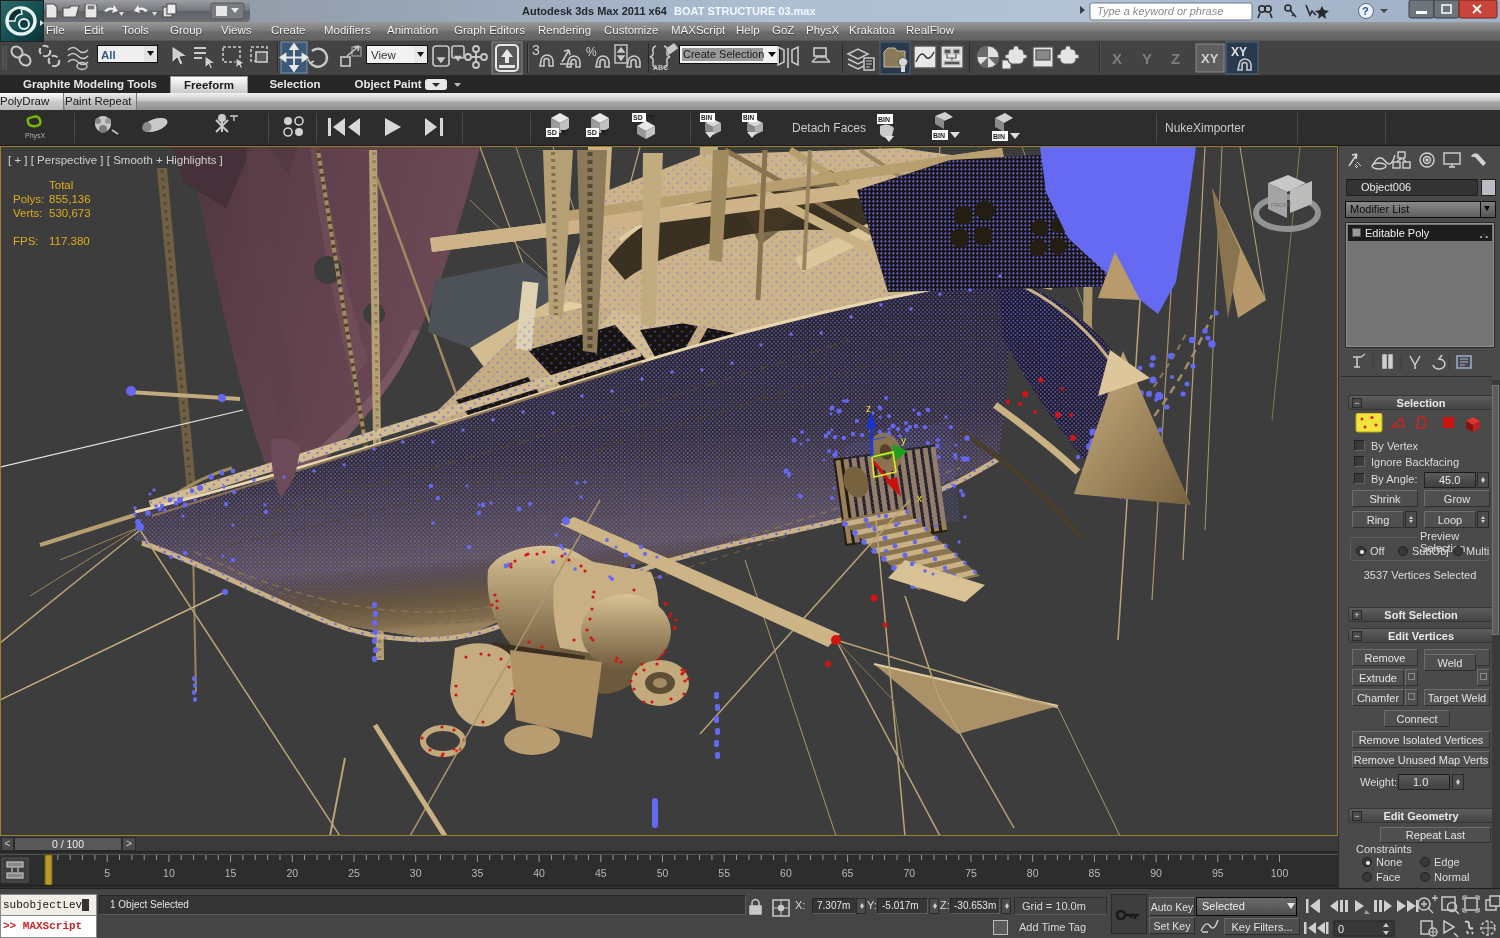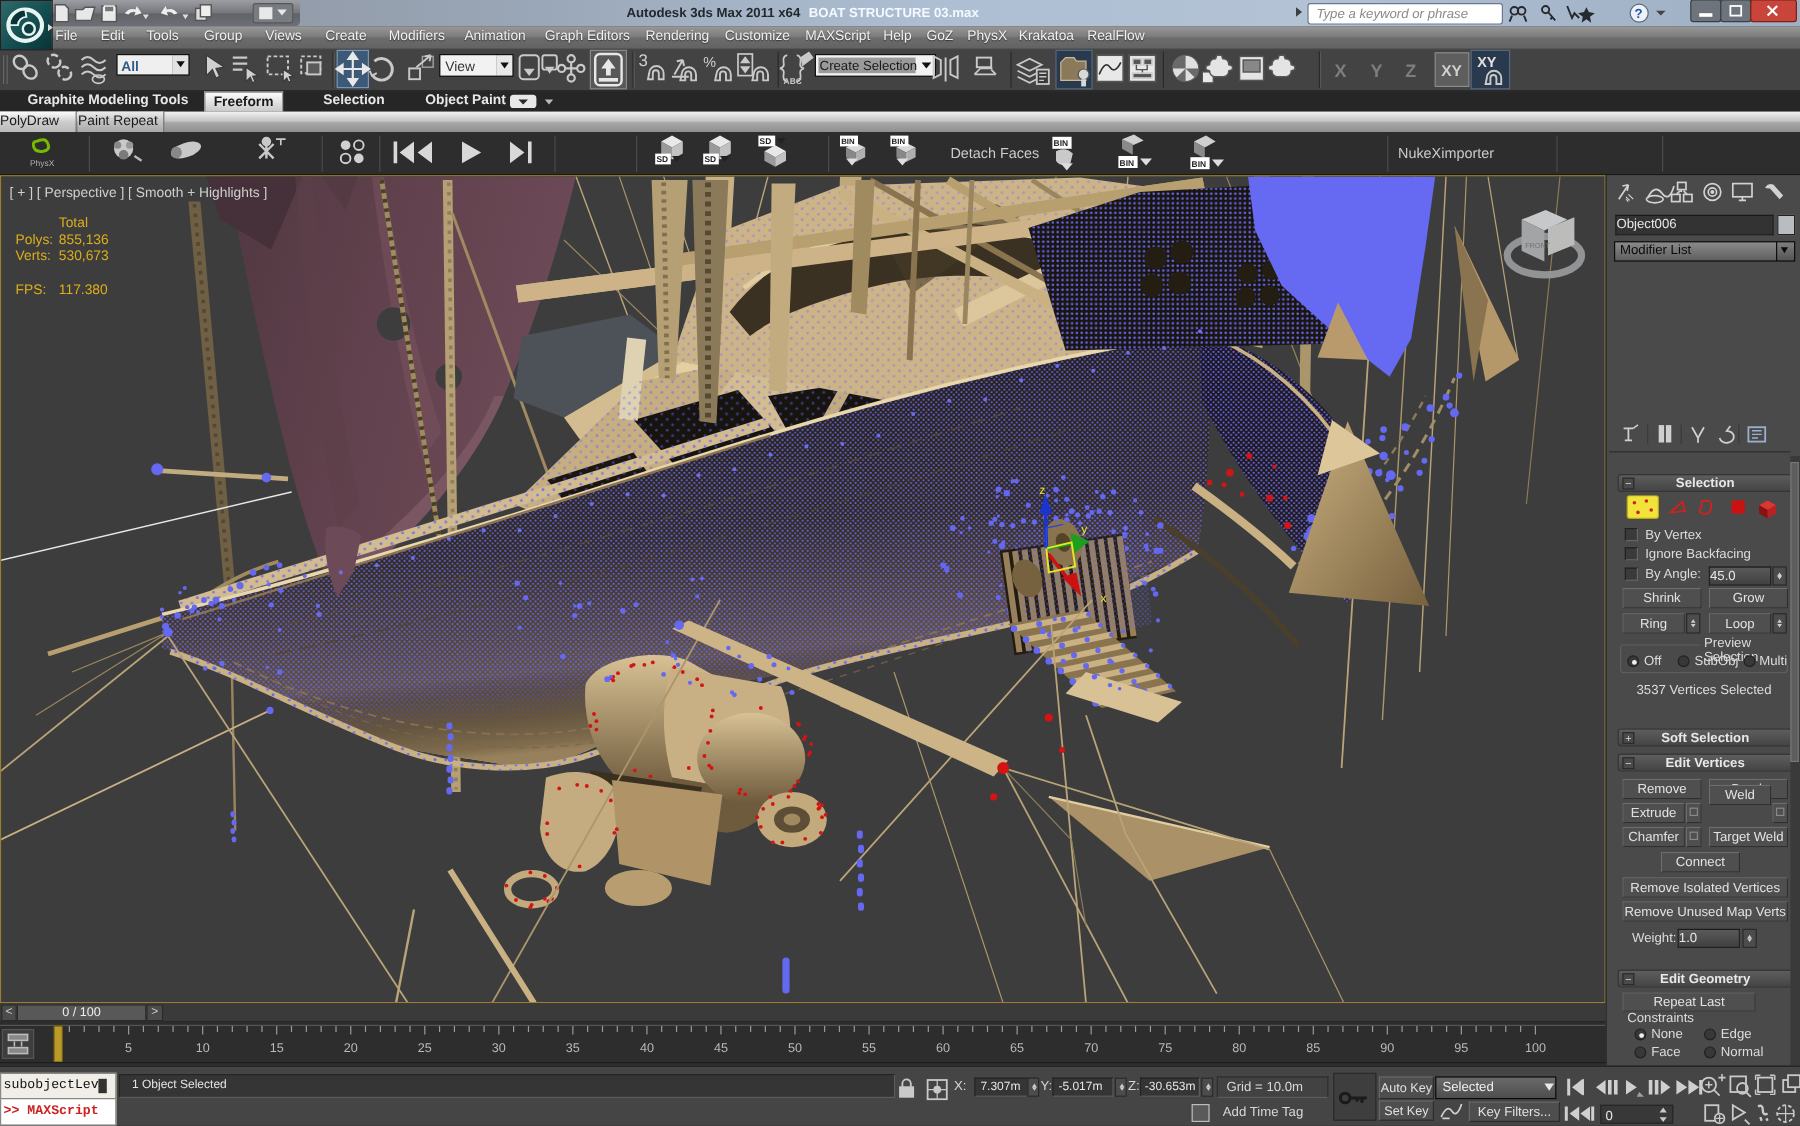--- a/index.html
+++ b/index.html
@@ -15,21 +15,21 @@
 
 #ribtabs{left:0;top:76px;width:1500px;height:17px;background:#262626}
 .rtab{position:absolute;top:76px;height:17px;color:#e8e8e8;font-size:11.5px;font-weight:bold;line-height:17px;text-align:center}
 #ribsub{left:0;top:93px;width:1500px;height:17px;background:linear-gradient(#f2f2f2,#c6c6c6 45%,#a7a7a7 55%,#8f8f8f)}
 .stab{position:absolute;top:0;height:17px;font-size:11.5px;color:#1a1a1a;line-height:17px;text-align:left;border-right:1px solid #777}
 #lowtb{left:0;top:110px;width:1500px;height:36px;background:#2d2d2d;border-bottom:1px solid #1a1a1a}
 
 #vp{left:0;top:146px;width:1338px;height:690px;background:#3d3d3d;border:1px solid #9a7f2e}
 
 #panel{left:1338px;top:146px;width:162px;height:742px;background:#4a4a4a;border-left:1px solid #2a2a2a}
-.pfield{position:absolute;background:#333;border:1px solid #222;border-top-color:#1a1a1a;color:#e8e8e8;font-size:11px;line-height:15px;padding-left:0}
+.pfield{position:absolute;background:#333;border:1px solid #222;border-top-color:#1a1a1a;color:#e8e8e8;font-size:11px;line-height:15px;padding-left:14px}
 .btn{position:absolute;background:#4f4f4f;border:1px solid #303030;border-top-color:#6e6e6e;border-left-color:#6e6e6e;color:#e2e2e2;font-size:11px;text-align:center;border-radius:1px}
 .roll{position:absolute;left:8px;width:146px;height:15px;background:linear-gradient(#5d5d5d,#454545);border:1px solid #353535;border-radius:3px;color:#e8e8e8;font-size:11px;font-weight:bold;text-align:center;line-height:14px}
 .rbox{position:absolute;left:3px;top:2px;width:10px;height:10px;background:#4a4a4a;border:1px solid #2a2a2a;color:#ddd;font-size:9px;line-height:9px;text-align:center;font-weight:normal}
 .cb{position:absolute;width:11px;height:11px;background:#3a3a3a;border:1px solid #222;border-bottom-color:#666;border-right-color:#666}
 .clabel{position:absolute;color:#dcdcdc;font-size:11px}
 .radio{position:absolute;width:10px;height:10px;border-radius:50%;background:#383838;border:1px solid #222}
 .radio.on:after{content:"";position:absolute;left:2.5px;top:2.5px;width:4px;height:4px;border-radius:50%;background:#efefef}
 .spin{position:absolute;width:12px;background:#4c4c4c;border:1px solid #2a2a2a}
 .spin:before{content:"";position:absolute;left:2.5px;top:2px;border:2.8px solid transparent;border-bottom:3.5px solid #ccc}
 .spin:after{content:"";position:absolute;left:2.5px;bottom:2px;border:2.8px solid transparent;border-top:3.5px solid #ccc}
@@ -258,21 +258,21 @@
  <text x="1142" y="24" font-size="15" font-weight="bold" fill="#7e7e7e" font-family="Liberation Sans">Y</text>
  <text x="1171" y="24" font-size="15" font-weight="bold" fill="#7e7e7e" font-family="Liberation Sans">Z</text>
  <rect x="1196" y="4" width="28" height="28" fill="#5e5e5e" stroke="#8a8a8a"></rect>
  <text x="1201" y="23" font-size="13" font-weight="bold" fill="#cfcfcf" font-family="Liberation Sans">XY</text>
  <rect x="1226" y="2" width="32" height="32" fill="#2a3a4e" stroke="#55677e"></rect>
  <text x="1231" y="16" font-size="12" font-weight="bold" fill="#e0e0e0" font-family="Liberation Sans">XY</text>
  <use href="#maglet" x="1239" y="17"></use>
 </svg>
 <div class="abs" id="ribtabs"></div>
 <div class="abs rtab" style="left:10px;width:160px">Graphite Modeling Tools</div>
-<div class="abs rtab" style="left:170px;width:66px;background:linear-gradient(#fdfdfd,#c9c9c9);color:#1a1a1a;border:1px solid #999;border-bottom:none">Freeform</div>
+<div class="abs rtab" style="left:170px;width:78px;background:linear-gradient(#fdfdfd,#c9c9c9);color:#1a1a1a;border:1px solid #999;border-bottom:none">Freeform</div>
 <div class="abs rtab" style="left:260px;width:70px">Selection</div>
 <div class="abs rtab" style="left:353px;width:70px">Object Paint</div>
 <svg class="abs" style="left:425px;top:78px" width="40" height="14" viewBox="0 0 40 14">
  <rect x="0" y="1" width="22" height="11" rx="3" fill="#e8e8e8"></rect>
       <path d="M7 5 l4 4 l4 -4 z" fill="#2a2a2a"></path>
  <path d="M29 5 l3.5 4 l3.5 -4 z" fill="#bbb"></path>
 </svg>
 <div class="abs" id="ribsub"></div>
 <div class="abs stab" style="left:0;width:64px;background:linear-gradient(#fdfdfd,#cdcdcd 50%,#b9b9b9);top:93px">PolyDraw</div>
 <div class="abs stab" style="left:65px;width:72px;background:linear-gradient(#ececec,#c2c2c2 50%,#a8a8a8);top:93px">Paint Repeat</div>
@@ -1029,20 +1029,26 @@
   <path d="M130 8 q3 -4 7 -2 l8 9 l-3 3 l-8 -9 q-4 0 -4 -1 z" fill="#d2d2d2" stroke="none"></path>
  </g>
 </svg>
 <div class="abs pfield" style="left:1346px;top:179px;width:132px;height:17px">Object006</div>
 <div class="abs" style="left:1481px;top:179px;width:15px;height:17px;background:#b9bdc2;border:1px solid #222"></div>
 <div class="abs" style="left:1345px;top:201px;width:151px;height:17px;background:#0d0d0d">
  <div class="abs" style="left:1px;top:1px;width:134px;height:15px;background:linear-gradient(#8a8a8a,#5e5e5e);color:#0a0a0a;font-size:11px;line-height:15px;padding-left:4px">Modifier List</div>
  <div class="abs" style="left:136px;top:1px;width:14px;height:15px;background:linear-gradient(#7e7e7e,#555)"></div>
  <div class="abs" style="left:139px;top:5px;width:0;height:0;border:3.5px solid transparent;border-top:5px solid #0a0a0a"></div>
 </div>
+<div class="abs" style="left:1345px;top:222px;width:150px;height:126px;background:#757575;border:1px solid #2a2a2a;outline:1px solid #8f8f8f;outline-offset:-2px">
+ <div class="abs" style="left:2px;top:2px;width:144px;height:16px;background:#1d1d1d;color:#f0f0f0;font-size:11px;line-height:15px">
+  <span style="display:inline-block;width:9px;height:9px;background:#9a9a9a;border:1px solid #555;margin:3px 4px 0 4px"></span>Editable Poly
+  <span style="position:absolute;right:4px;top:4px;color:#bbb;font-size:8px">•`•</span>
+ </div>
+</div>
 <svg class="abs" style="left:1345px;top:351px" width="150" height="22" viewBox="0 0 150 22">
  <g fill="none" stroke="#cfcfcf" stroke-width="1.5">
   <path d="M8 6 h8 m-4 0 v10 m-3 0 h6"></path>
         <path d="M16 6 l4 -3" stroke-width="1.2"></path>
   <rect x="38" y="4" width="3" height="13" fill="#cfcfcf"></rect>
         <rect x="44" y="4" width="3" height="13" fill="#cfcfcf"></rect>
   <path d="M65 5 l5 9 l5 -9 m-5 9 v4"></path>
   <path d="M88 14 a6 5 0 1 0 6 -6 l3 -4 m-3 4 l4 1"></path>
   <rect x="112" y="5" width="14" height="12" stroke="#9ab0d0"></rect>
         <path d="M115 8 h8 m-8 3 h8 m-8 3 h5" stroke="#9ab0d0" stroke-width="1.2"></path>
@@ -1104,21 +1110,21 @@
 <div class="abs btn" style="left:1352px;top:689px;width:52px;height:17px;line-height:16px">Chamfer</div>
 <div class="abs btn" style="left:1405px;top:689px;width:13px;height:17px"><span style="display:inline-block;width:7px;height:7px;border:1px solid #888;margin-top:3px"></span></div>
 <div class="abs btn" style="left:1424px;top:689px;width:66px;height:17px;line-height:16px">Target Weld</div>
 <div class="abs btn" style="left:1384px;top:710px;width:66px;height:17px;line-height:16px">Connect</div>
 <div class="abs btn" style="left:1352px;top:731px;width:138px;height:17px;line-height:16px">Remove Isolated Vertices</div>
 <div class="abs btn" style="left:1352px;top:751px;width:138px;height:17px;line-height:16px">Remove Unused Map Verts</div>
 <div class="abs clabel" style="left:1360px;top:776px">Weight:</div>
 <div class="abs pfield" style="left:1398px;top:774px;width:52px;height:16px;background:linear-gradient(#5a5a5a,#404040)">1.0</div>
 <div class="abs spin" style="left:1452px;top:774px;height:16px"></div>
 <div class="abs roll" style="left:1348px;top:808px"><span class="rbox">−</span>Edit Geometry</div>
-<div class="abs btn" style="left:1352px;top:827px;width:111px;height:16px;line-height:15px">Repeat Last</div>
+<div class="abs btn" style="left:1380px;top:827px;width:111px;height:16px;line-height:15px">Repeat Last</div>
 <div class="abs clabel" style="left:1356px;top:843px">Constraints</div>
 <div class="abs radio on" style="left:1362px;top:857px"></div>
     <div class="abs clabel" style="left:1376px;top:856px">None</div>
 <div class="abs radio" style="left:1420px;top:857px"></div>
     <div class="abs clabel" style="left:1434px;top:856px">Edge</div>
 <div class="abs radio" style="left:1362px;top:872px"></div>
     <div class="abs clabel" style="left:1376px;top:871px">Face</div>
 <div class="abs radio" style="left:1420px;top:872px"></div>
     <div class="abs clabel" style="left:1434px;top:871px">Normal</div>
 <div class="abs" style="left:1492px;top:380px;width:8px;height:508px;background:#3a3a3a"></div>

